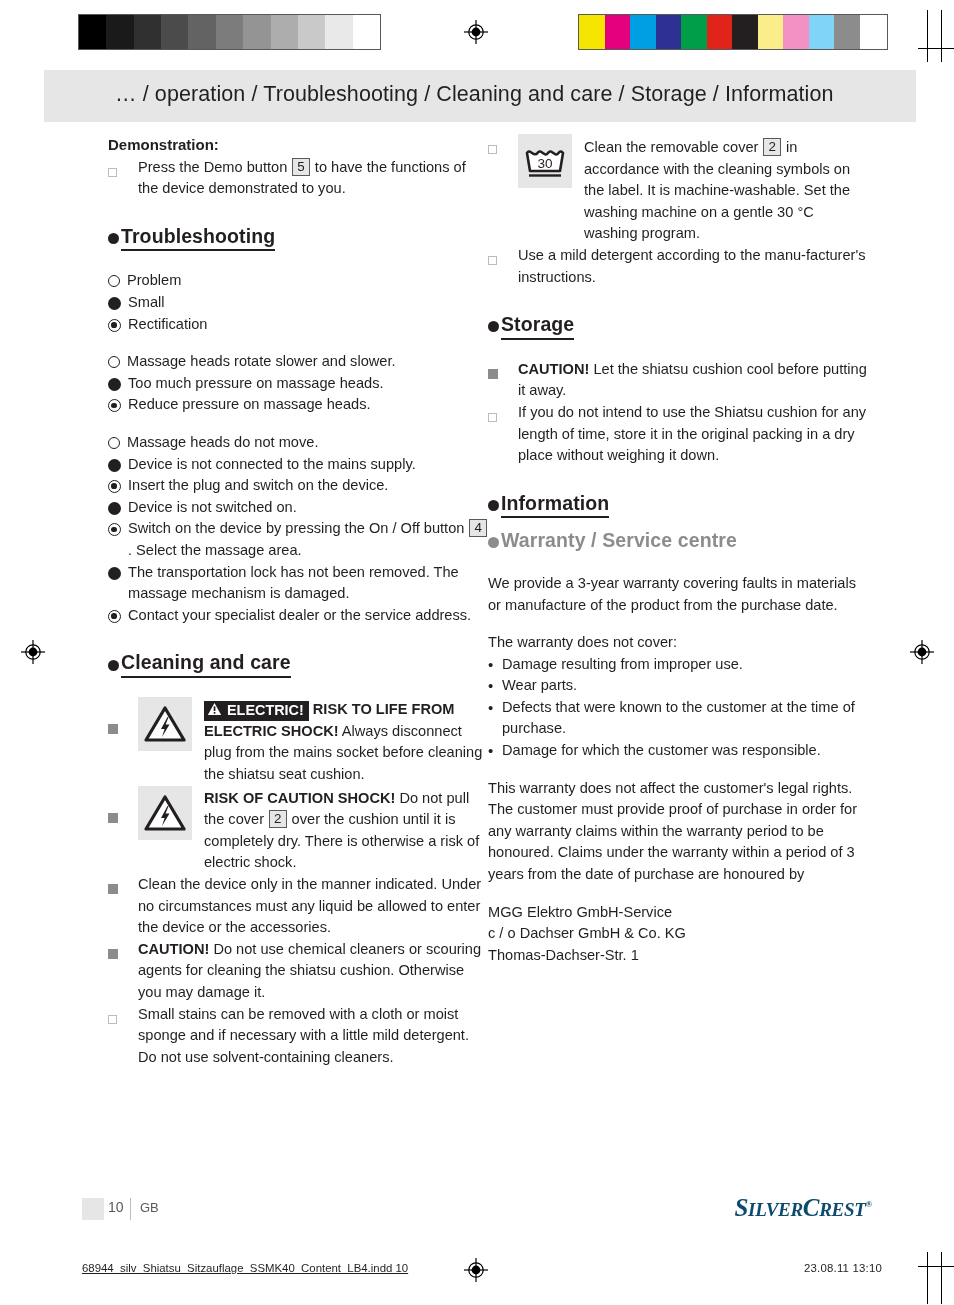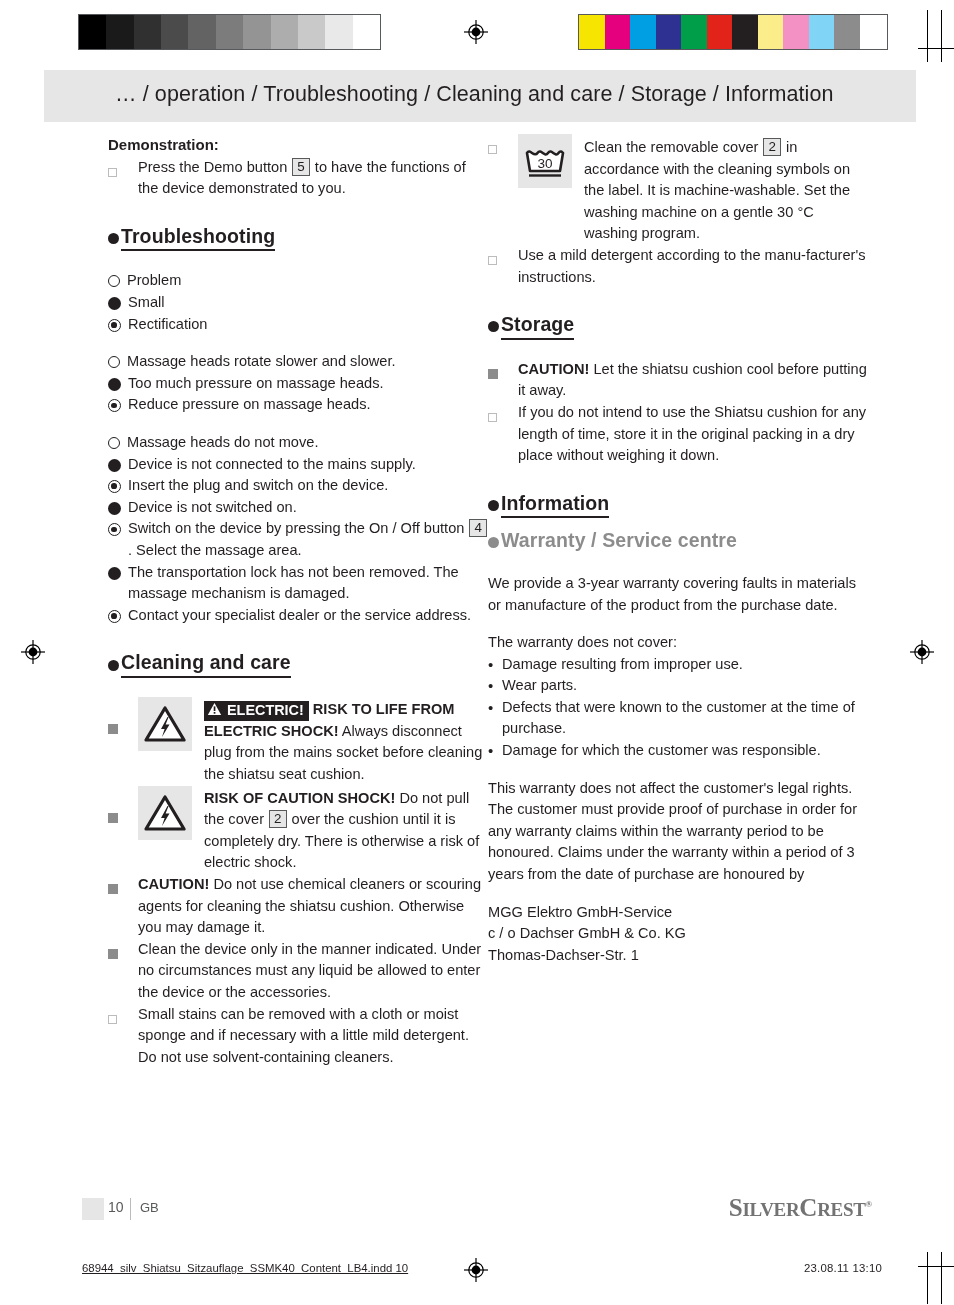--- a/index.html
+++ b/index.html
@@ -109,21 +109,21 @@
   }
   .icon-row { display:flex; align-items:flex-start; gap:0; }
   .icon-row .mk { flex:0 0 30px; padding-top:22px; }
   .icon-row .tilewrap { flex:0 0 66px; }
   .icon-row .tiletext { flex:1 1 auto; padding-top:2px; }
   .pg-chip { position:absolute; left:82px; top:1198px; width:22px; height:22px; background:#e6e6e6; }
   .pg-num { position:absolute; left:108px; top:1199px; font-size:14px; color:#58595b; }
   .pg-div { position:absolute; left:130px; top:1198px; width:1px; height:22px; background:#bcbcbc; }
   .pg-loc { position:absolute; left:140px; top:1200px; font-size:13px; color:#58595b; }
   .brand { position:absolute; right:82px; top:1194px; font-family:"Liberation Serif", serif;
-           font-weight:bold; font-size:25px; letter-spacing:-.3px; color:#737373; }
+           font-weight:bold; font-style:italic; font-size:25px; letter-spacing:-.3px; color:#0c4a6e; }
   .brand .sm { font-size:19px; }
   .brand sup { font-size:9px; vertical-align:super; }
 
   .print-line { position:absolute; top:1262px; width:954px; height:18px; font-size:11.4px; color:#231f20; }
   .print-file { position:absolute; left:82px; top:0;text-decoration:underline; }
   .print-date { position:absolute; right:72px; top:0; letter-spacing:.2px; }
 </style>
 </head>
 <body>
 
@@ -318,26 +318,26 @@
           </svg>
       </div>
     </div>
     <div class="tiletext">
       <b>RISK OF CAUTION SHOCK!</b><span> Do not pull the cover </span><span class="numbox">2</span><span> over the cushion until it is completely dry. There is otherwise a risk of electric shock.</span>
     </div>
   </div>
 
   <div class="row">
     <div class="mk"><span class="mk-sq-f"></span></div>
+    <div class="bd">Clean the device only in the manner indicated. Under no circumstances must any liquid be allowed to enter the device or the accessories.</div>
+  </div>
+
+  <div class="row">
+    <div class="mk"><span class="mk-sq-f"></span></div>
     <div class="bd"><b>CAUTION!</b><span> Do not use chemical cleaners or scouring agents for cleaning the shiatsu cushion. Otherwise you may damage it.</span></div>
-  </div>
-
-  <div class="row">
-    <div class="mk"><span class="mk-sq-f"></span></div>
-    <div class="bd">Clean the device only in the manner indicated. Under no circumstances must any liquid be allowed to enter the device or the accessories.</div>
   </div>
 
   <div class="row">
     <div class="mk"><span class="mk-sq-o"></span></div>
     <div class="bd">Small stains can be removed with a cloth or moist sponge and if necessary with a little mild detergent. Do not use solvent-containing cleaners.</div>
   </div>
 
 </div>
 
 <div class="col col-right">

